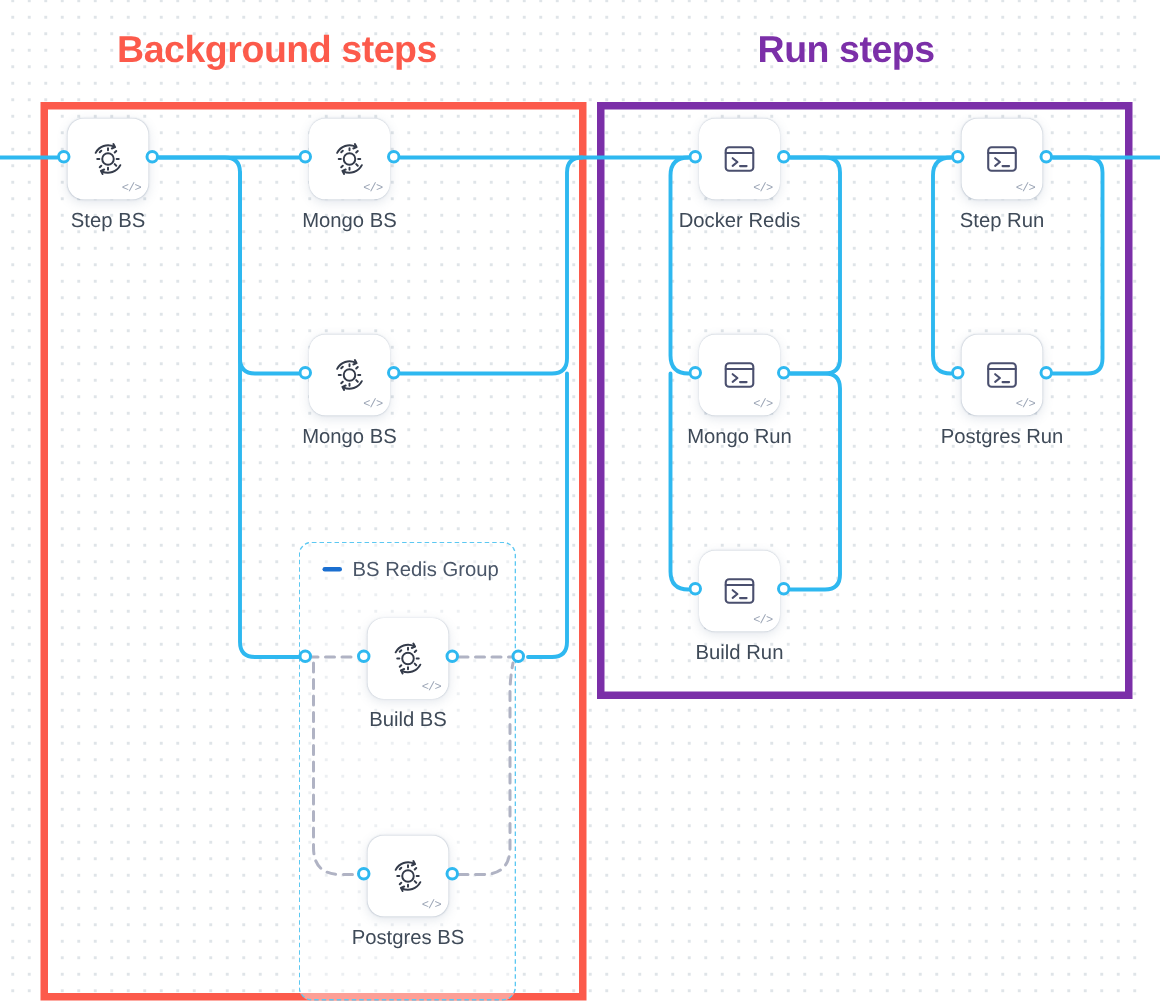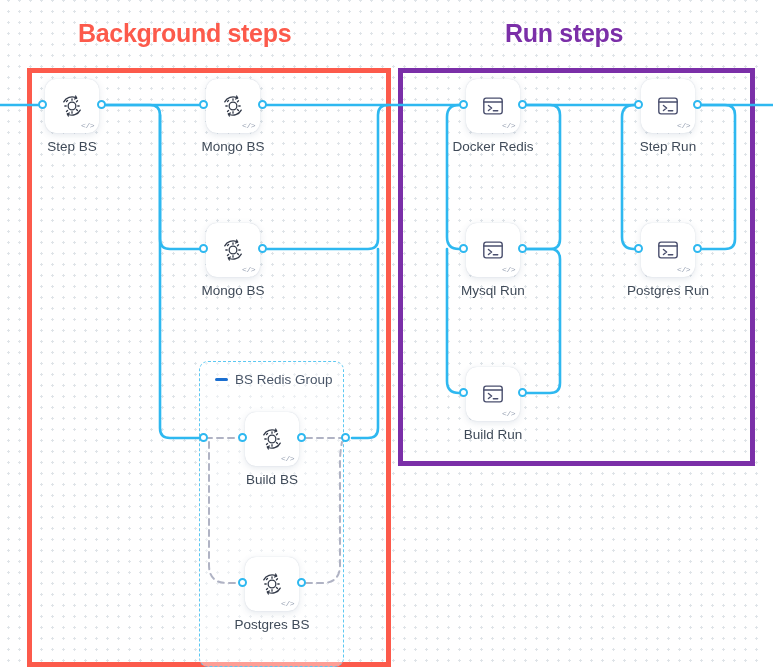--- a/index.html
+++ b/index.html
@@ -236,21 +236,21 @@
     <svg class="node-icon" viewBox="0 0 32 32" fill="none" stroke="#4a4f6e" stroke-width="1.6" stroke-linecap="round" stroke-linejoin="round">
       <rect x="5.5" y="7" width="21" height="18" rx="2.6"></rect>
       <path d="M5.5 11.4h21"></path>
       <path d="M10.8 15.4 14.4 18.3 10.8 21.2"></path>
       <path d="M16.4 21.4h5"></path>
     </svg>
           <span class="code-badge">&lt;/&gt;</span>
         </div>
         <span class="handle in" style="border-color: rgb(46, 184, 240);"></span>
         <span class="handle out" style="border-color: rgb(46, 184, 240);"></span>
-        <div class="node-label" style="color: rgb(63, 74, 88);">Mysql Run</div>
+        <div class="node-label" style="color: rgb(63, 74, 88);">Mongo Run</div>
       </div>
       <div class="node" style="left: 641px; top: 223px;">
         <div class="node-card">
     <svg class="node-icon" viewBox="0 0 32 32" fill="none" stroke="#4a4f6e" stroke-width="1.6" stroke-linecap="round" stroke-linejoin="round">
       <rect x="5.5" y="7" width="21" height="18" rx="2.6"></rect>
       <path d="M5.5 11.4h21"></path>
       <path d="M10.8 15.4 14.4 18.3 10.8 21.2"></path>
       <path d="M16.4 21.4h5"></path>
     </svg>
           <span class="code-badge">&lt;/&gt;</span>

